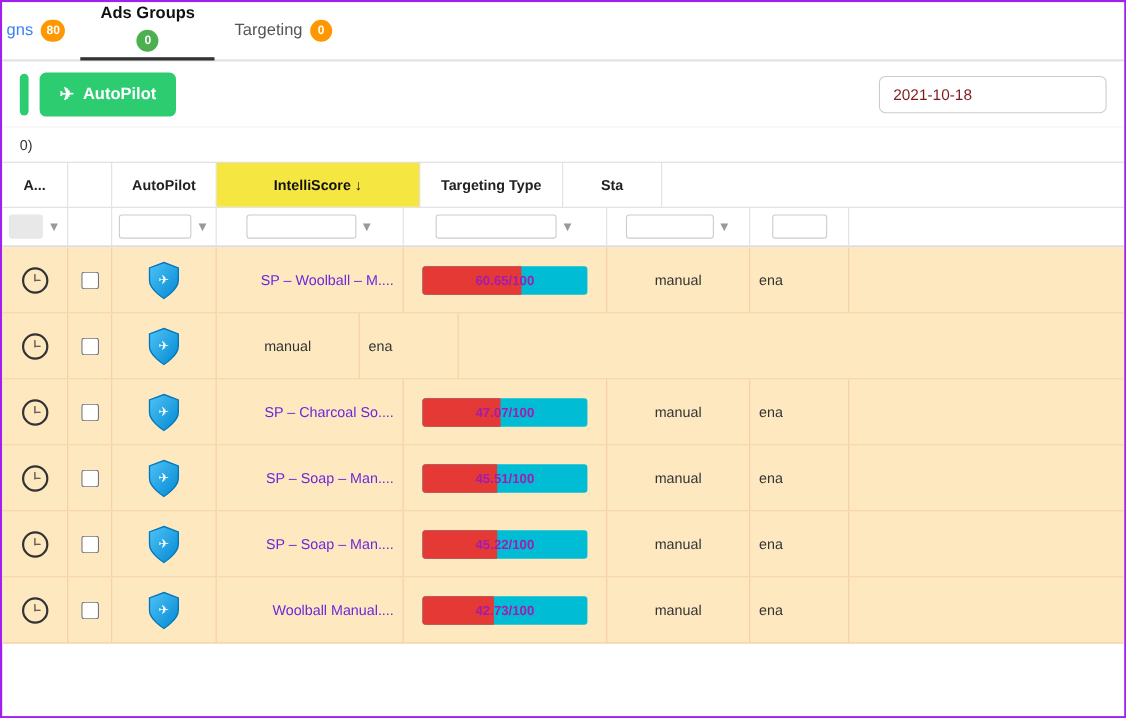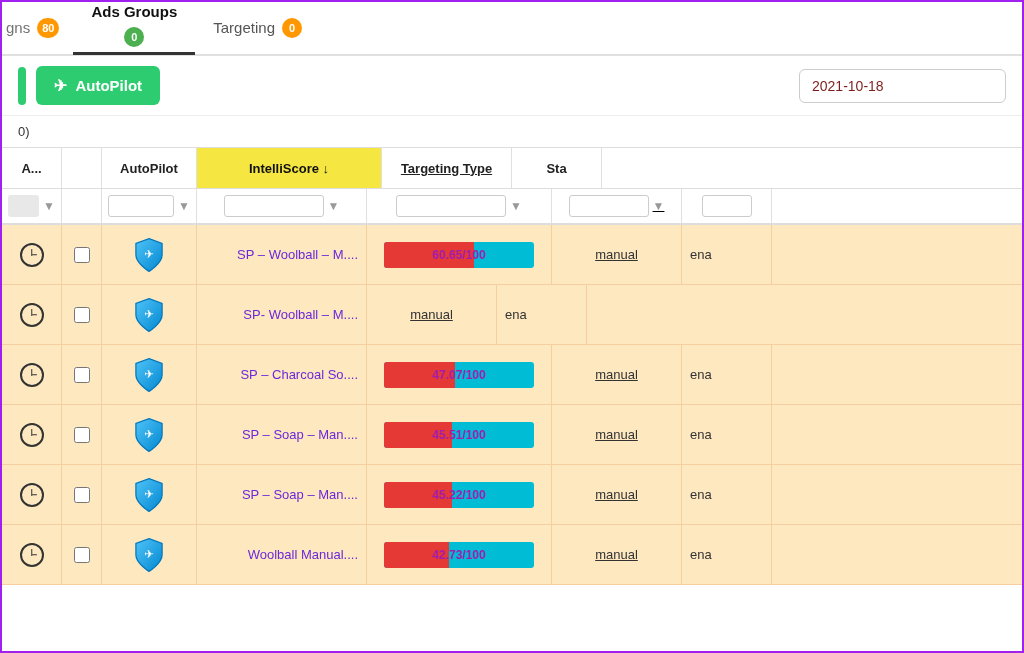--- a/index.html
+++ b/index.html
@@ -170,21 +170,21 @@
       color: #999;
       font-size: 12px;
     }
 
     
     .col-a { width: 60px; }
     .col-check { width: 40px; }
     .col-autopilot { width: 95px; }
     .col-campaign { width: 170px; }
     .col-intelli { width: 185px; }
-    .col-targeting { width: 130px; text-decoration: underline; }
+    .col-targeting { width: 130px; }
     .col-status { width: 90px; }
 
     
     .data-table {
       background: #fde8c0;
     }
     .data-row {
       display: flex;
       align-items: center;
       height: 60px;
@@ -319,21 +319,21 @@
     }
   </style>
 </head>
 <body>
 
 <div class="page-wrapper">
 
   <div class="tab-bar">
 
     <div class="tab" style="padding-left:4px; padding-right:14px;">
-      <span style="color:#737373; font-size:15px;">gns</span>
+      <span style="color:#3b82f6; font-size:15px;">gns</span>
       <span class="tab-badge">80</span>
     </div>
 
     <div class="tab active">
       <span>Ads Groups</span>
       <span class="tab-badge green">0</span>
     </div>
 
     <div class="tab">
       <span>Targeting</span>
@@ -454,23 +454,20 @@
         <defs>
           <linearGradient id="sg1" x1="0%" y1="0%" x2="100%" y2="100%">
             <stop offset="0%" style="stop-color:#4fc3f7"></stop>
             <stop offset="100%" style="stop-color:#0288d1"></stop>
           </linearGradient>
         </defs>
         <path d="M20 2 L36 8 L36 22 C36 32 20 42 20 42 C20 42 4 32 4 22 L4 8 Z" fill="url(#sg1)" stroke="#0277bd" stroke-width="1.5"></path>
         <text x="20" y="26" text-anchor="middle" font-size="14" fill="white">✈</text>
       </svg>
     </div>
-    <div class="dc col-campaign" style="justify-content:flex-start; padding: 0 8px;">
-      <a class="campaign-link">SP- Woolball – M....</a>
-    </div>
     <div class="dc col-targeting">
       <span class="status-text">manual</span>
     </div>
     <div class="dc col-status">
       <span class="enabled-text">ena</span>
     </div>
   </div>
       <div class="data-row">
     <div class="dc col-a">
       <span class="clock-icon"></span>

